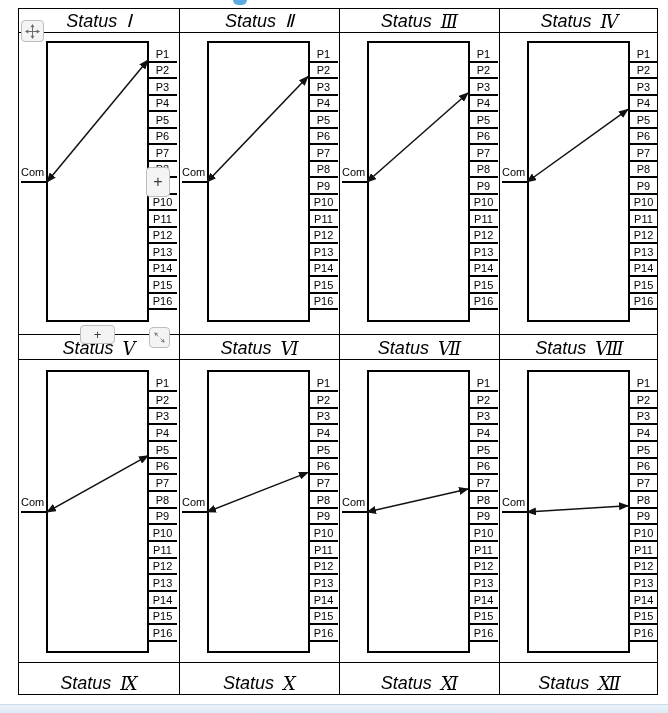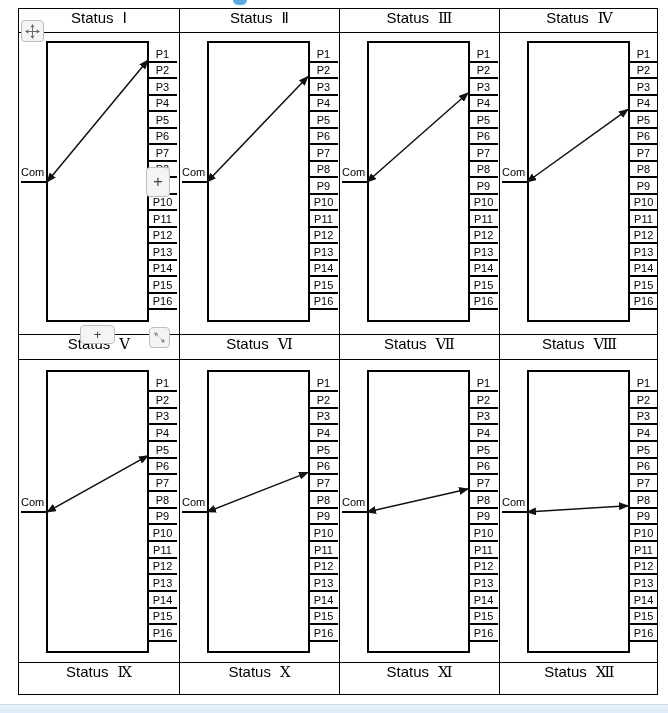--- a/index.html
+++ b/index.html
@@ -10,22 +10,22 @@
   
   .band{position:absolute;left:18px;width:640px;display:flex;box-sizing:border-box;
         border:1px solid #000;background:#fff;}
   .band.no-top{border-top:none;}
   #band-t1{top:8px;height:25px;}
   #band-d1{top:33px;height:302px;}
   #band-t2{top:335px;height:25px;}
   #band-d2{top:360px;height:303px;}
   #band-t3{top:663px;height:32px;}
   
-  .tcell{flex:0 0 160px;box-sizing:border-box;display:flex;align-items:flex-start;
-         justify-content:center;font-size:15px;}
+  .tcell{flex:0 0 160px;box-sizing:border-box;display:flex;align-items:flex-end;
+         justify-content:center;font-size:18px;font-style:italic;}
   .tcell + .tcell{border-left:1px solid #000;}
   .tnum{margin-left:9px;}
   .tnum.serif{font-family:"DejaVu Serif",serif;}
   
   .dcell{flex:0 0 160px;position:relative;box-sizing:border-box;}
   .dcell + .dcell{border-left:1px solid #000;}
   .dbox{position:absolute;left:27px;width:103px;box-sizing:border-box;border:2px solid #000;background:#fff;}
   .pin{position:absolute;left:129px;width:29px;height:15px;border-bottom:2px solid #000;
        display:flex;align-items:flex-end;justify-content:center;
        font-size:11px;line-height:13px;}

